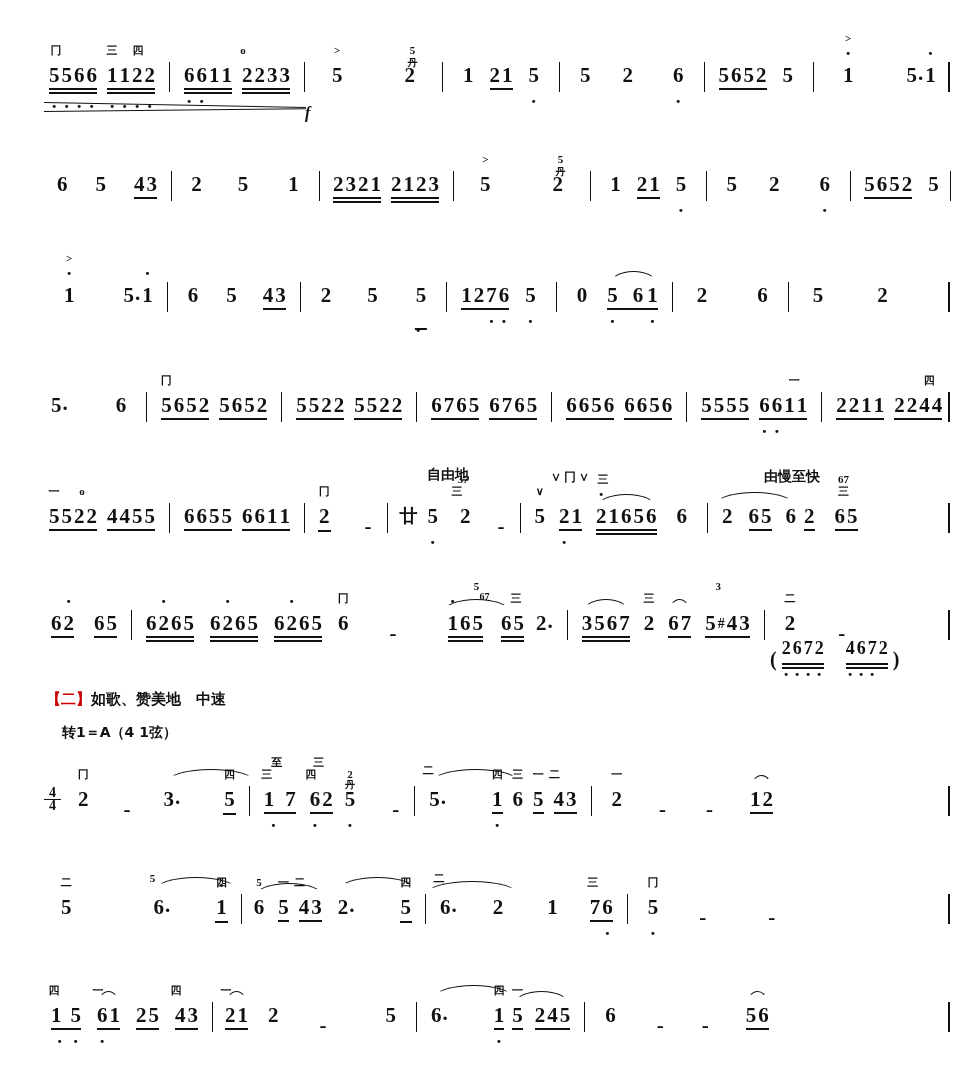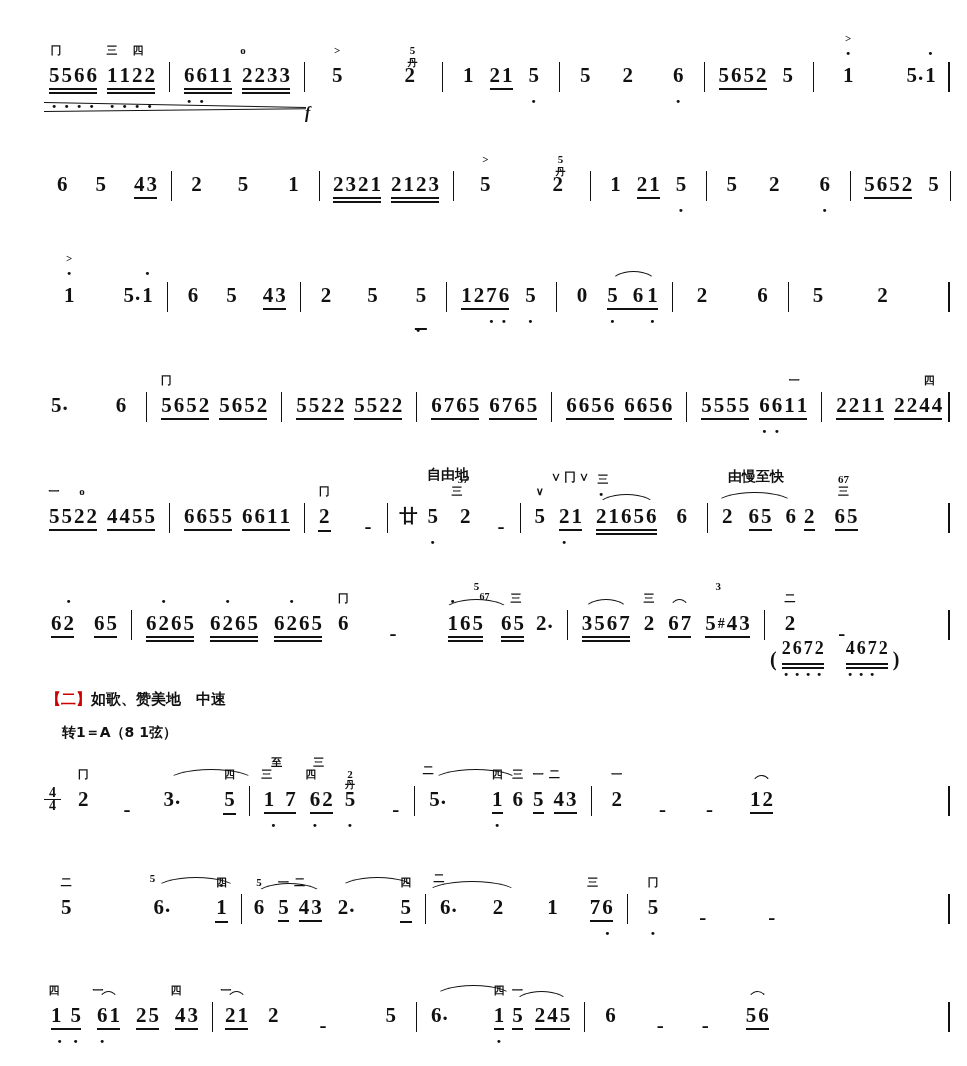--- a/index.html
+++ b/index.html
@@ -720,21 +720,21 @@
         <span class="grp b1" style="margin-left:14px;">
           <span class="note">6</span>
             <span class="note">5</span>
           <span class="mark m2" style="left:10px;">67</span>
           <span class="mark m1" style="left:10px;">三</span>
         </span>
       </div>
       <span class="barline end" style="margin-left:auto;"></span>
     </div>
     <span class="anno" style="left:427px;top:-24px;">自由地</span>
-    <span class="anno" style="left:728px;top:-22px;">由慢至快</span>
+    <span class="anno" style="left:764px;top:-22px;">由慢至快</span>
     <span class="mark" style="left:570px;top:-18px;font-size:12px;">∨ 冂 ∨</span>
   </div>
 
   <div class="line" style="top:596px;">
     <div class="row-inner">
       <div class="measure">
         <span class="grp b1" style="margin-left:6px;">
           <span class="note">6</span>
             <span class="note dh">2</span>
         </span>
@@ -839,21 +839,21 @@
           <span class="note dl" style="font-size:18px;">7</span>
           <span class="note" style="font-size:18px;">2</span>
       </span>
       <span class="paren" style="position:static;">)</span>
     </div>
   </div>
 
   <div class="section-head" style="left:46px;top:690px;">
     <span class="tag">【二】</span><span>如歌、赞美地　中速</span>
   </div>
-  <div class="keyline" style="left:62px;top:724px;">转1＝A（8 1弦）</div>
+  <div class="keyline" style="left:62px;top:724px;">转1＝A（4 1弦）</div>
 
   <div class="line" style="top:772px;">
     <div class="row-inner">
       <span class="timesig">
         <span class="num">4</span>
         <span class="den">4</span>
       </span>
       <div class="measure">
         <span class="grp">
           <span class="note wide">2</span>

